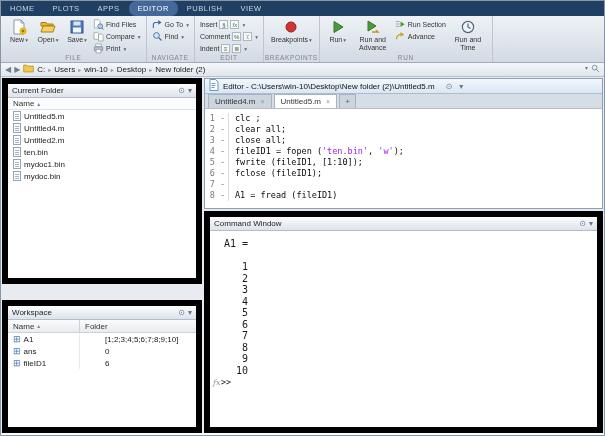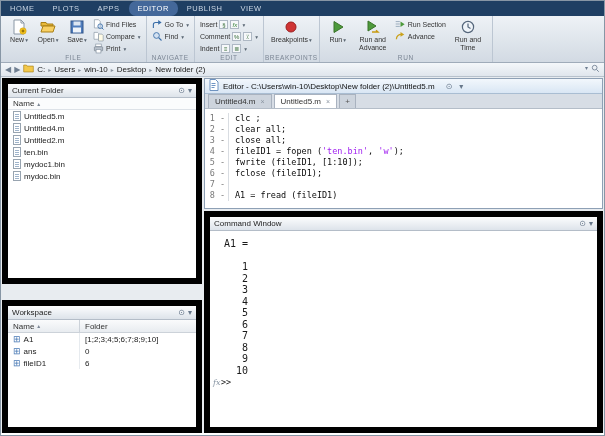--- a/index.html
+++ b/index.html
@@ -55,21 +55,21 @@
   .ficon{ width:8px; height:10px; background:#fff; border:1px solid #98a4b0; position:relative; flex:0 0 auto; }
   .ficon::after{ content:""; position:absolute; left:1px; top:2px; width:4px; height:1px; background:#9fb4cb; box-shadow:0 2px 0 #9fb4cb, 0 4px 0 #9fb4cb; }
 
   .details-panel{ top:207px; height:14px; border:1px solid #a9b3bf; }
   .ws-panel{ top:222px; bottom:0; }
   .ws-cols{ display:flex; height:13px; border-bottom:1px solid #ccd2d9; background:linear-gradient(#fafbfc,#e8ecf0); font-size:8px; color:#333; }
   .ws-col-name{ width:72px; padding-left:5px; border-right:1px solid #ccd2d9; display:flex; align-items:center; gap:2px; }
   .ws-col-value{ flex:1; padding-left:5px; display:flex; align-items:center; }
   .ws-row{ display:flex; height:12px; font-size:8px; color:#1a1a1a; align-items:center; }
   .ws-name{ width:72px; padding-left:5px; border-right:1px solid #e7ebef; display:flex; align-items:center; gap:3px; height:100%; }
-  .ws-value{ flex:1; padding-left:5px; white-space:nowrap; overflow:hidden; }
+  .ws-value{ flex:1; padding-left:5px; white-space:nowrap; overflow:hidden;margin-left:20px; }
   .varicon{ color:#4a7ab5; font-size:9px; line-height:9px; }
 
   
   .editor-panel{ top:0; height:131px; border:1px solid #8ea0b5; }
   .editor-head{ height:15px; background:linear-gradient(#f2f7fc,#d9e6f4); border-bottom:1px solid #a9bdd2; display:flex; align-items:center; padding:0 4px; font-size:8px; color:#111; gap:4px; }
   .etabs{ height:15px; background:#d7dde5; border-bottom:1px solid #b4bdc8; display:flex; align-items:flex-end; padding-left:3px; }
   .etab{ height:14px; display:flex; align-items:center; font-size:8px; color:#333; padding:0 6px; background:#cdd4dd; border:1px solid #a9b2bf; border-bottom:none; margin-right:2px; }
   .etab.active{ background:#fff; }
   .etab.plus{ padding:0 5px; color:#555; }
   .tclose{ margin-left:5px; color:#8a94a0; font-size:7px; }

